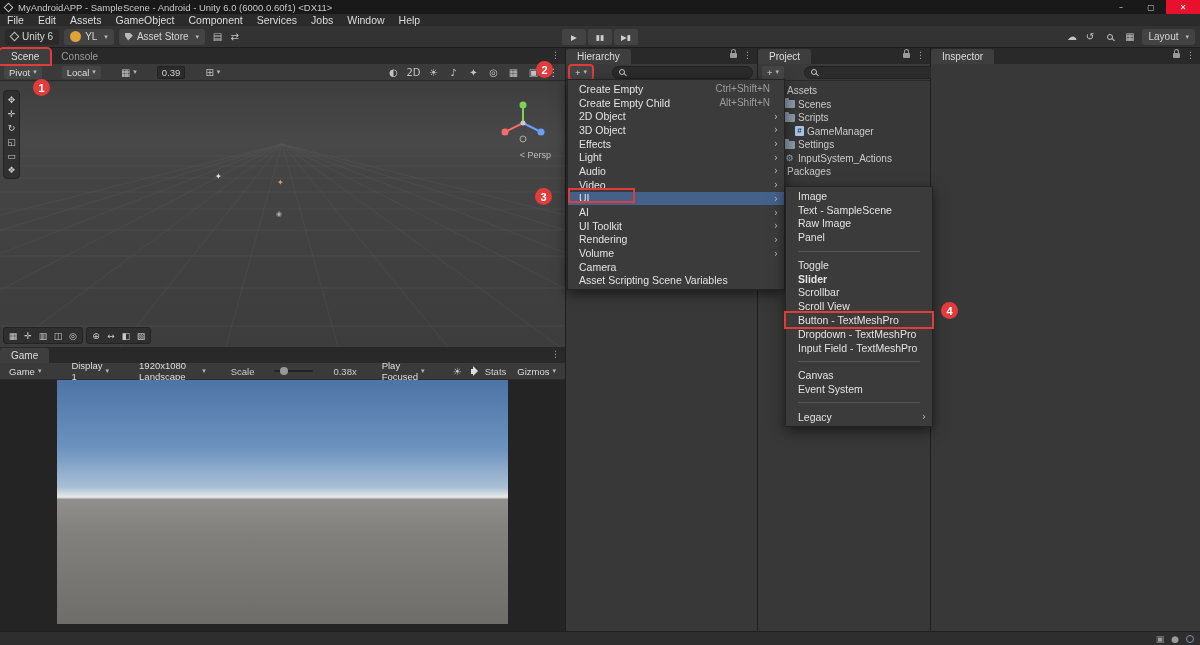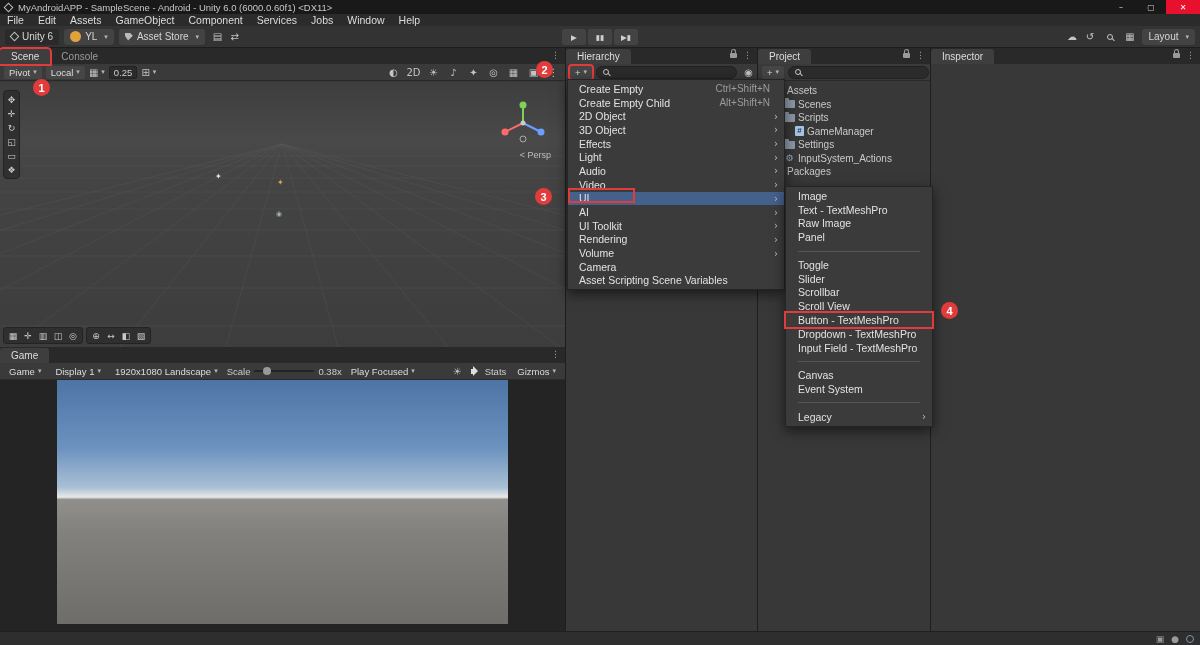--- a/index.html
+++ b/index.html
@@ -35,21 +35,21 @@
 
   
   .panel{position:absolute;background:#383838;}
   .tabbar{height:16px;background:#292929;display:flex;align-items:flex-end;}
   .tab{height:15px;line-height:15px;padding:0 11px;font-size:10px;color:#9b9b9b;border-radius:3px 3px 0 0;position:relative;}
   .tab.active{background:#3e3e3e;color:#dddddd;}
   .tb-icons{margin-left:auto;display:flex;align-items:center;gap:6px;padding:0 5px 2px 0;color:#9a9a9a;}
   .kebab-icon::after{content:"⋮";font-size:9px;font-family:"DejaVu Sans",sans-serif;}
   .lock-icon{width:7px;height:5px;background:#9a9a9a;border-radius:1px;position:relative;margin-top:4px;}
   .lock-icon::before{content:"";position:absolute;top:-4px;left:1px;width:3px;height:3px;border:1px solid #9a9a9a;border-bottom:none;border-radius:3px 3px 0 0;}
-  .subbar{height:17px;background:#3a3a3a;border-bottom:1px solid #2a2a2a;display:flex;align-items:center;gap:4px;padding:0 4px;font-size:9.5px;color:#cccccc;}
+  .subbar{height:17px;background:#3a3a3a;border-bottom:1px solid #2a2a2a;display:flex;align-items:center;gap:20px;padding:0 4px;font-size:9.5px;color:#cccccc;}
   .sm-dd{display:inline-flex;align-items:center;background:#464646;border-radius:2px;height:13px;padding:0 5px;color:#dddddd;}
   .val-box{background:#2b2b2b;border:1px solid #222;border-radius:2px;height:13px;padding:0 4px;display:flex;align-items:center;color:#cfcfcf;}
   .search-box{flex:1;display:flex;align-items:center;gap:4px;background:#2b2b2b;border:1px solid #212121;border-radius:8px;height:13px;padding:0 6px;}
   .search-box input{flex:1;background:transparent;border:none;outline:none;color:#ddd;font-size:9px;min-width:0;}
   .highlighted{outline:2px solid var(--annot);}
 
   
   .scene-panel{left:0;top:48px;width:565px;height:299px;}
   .scene-viewport{position:absolute;left:0;top:34px;right:0;bottom:0;background:linear-gradient(180deg,#3e3e3e 0%,#494949 22%,#444444 34%,#3d3d3d 100%);overflow:hidden;}
   .scene-grid{position:absolute;inset:0;width:100%;height:100%;}
@@ -216,21 +216,21 @@
         </div>
     </div>
     <div class="subbar">
       <div class="sm-dd dd">
           <span>Pivot</span>
         </div>
       <div class="sm-dd dd">
           <span>Local</span>
         </div>
       <div class="icon-btn g dd">▦</div>
-      <div class="val-box">0.25</div>
+      <div class="val-box">0.39</div>
       <div class="icon-btn g dd">⊞</div>
       <div style="margin-left:auto;display:flex;gap:5px;">
 
       <div class="icon-btn g">
             <span>◐</span>
           </div>
           <div class="icon-btn g">
             <span>2D</span>
           </div>
           <div class="icon-btn g">
@@ -613,21 +613,21 @@
 
   <div class="ctx-menu sub-menu">
 
       <div class="menu-item" style="height:13.8px;padding-left:12px;text-align:right;">
         <span class="mi-label">Image</span>
         <span class="mi-shortcut"></span>
         <span class="mi-arrow g"></span>
       </div>
 
       <div class="menu-item" style="height:13.8px;padding-left:12px;">
-        <span class="mi-label">Text - TextMeshPro</span>
+        <span class="mi-label">Text - SampleScene</span>
         <span class="mi-shortcut"></span>
         <span class="mi-arrow g"></span>
       </div>
 
       <div class="menu-item" style="height:13.8px;padding-left:12px;">
         <span class="mi-label">Raw Image</span>
         <span class="mi-shortcut"></span>
         <span class="mi-arrow g"></span>
       </div>
 
@@ -642,21 +642,21 @@
         <span class="mi-shortcut"></span>
         <span class="mi-arrow g"></span>
       </div>
 
       <div class="menu-item" style="height:13.8px;padding-left:12px;">
         <span class="mi-label">Toggle</span>
         <span class="mi-shortcut"></span>
         <span class="mi-arrow g"></span>
       </div>
 
-      <div class="menu-item" style="height:13.8px;padding-left:12px;">
+      <div class="menu-item" style="height:13.8px;padding-left:12px;font-weight:bold;">
         <span class="mi-label">Slider</span>
         <span class="mi-shortcut"></span>
         <span class="mi-arrow g"></span>
       </div>
 
       <div class="menu-item" style="height:13.8px;padding-left:12px;">
         <span class="mi-label">Scrollbar</span>
         <span class="mi-shortcut"></span>
         <span class="mi-arrow g"></span>
       </div>

